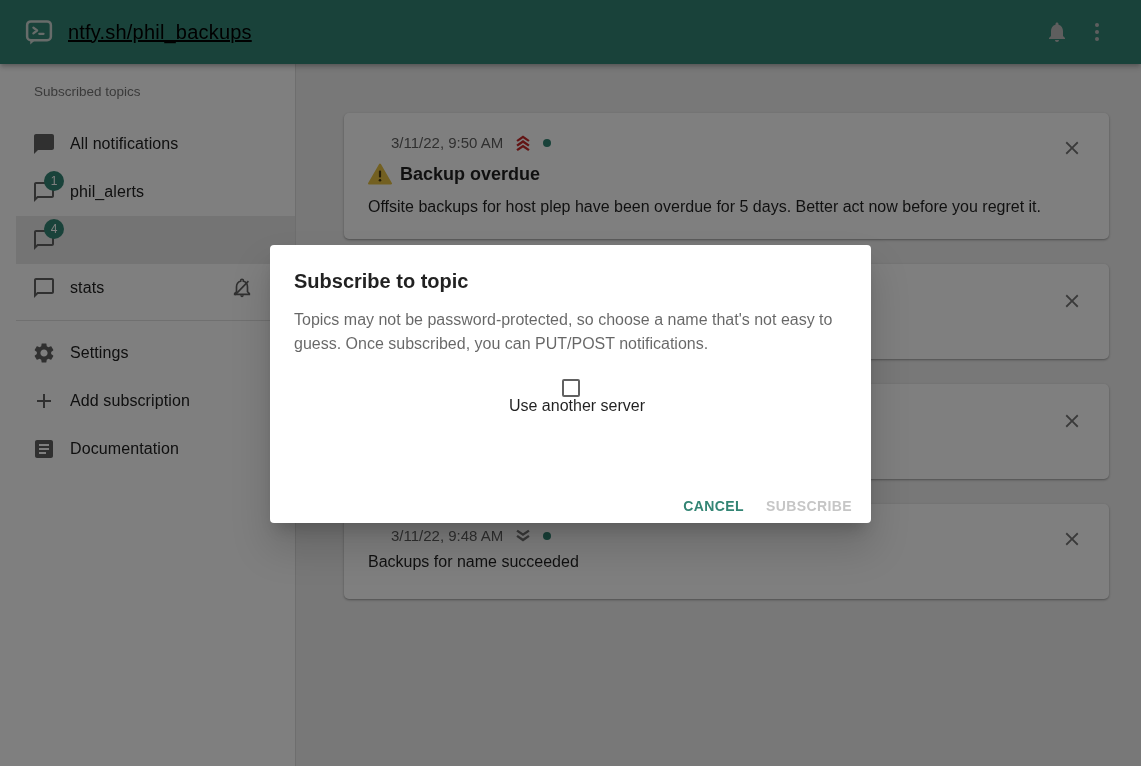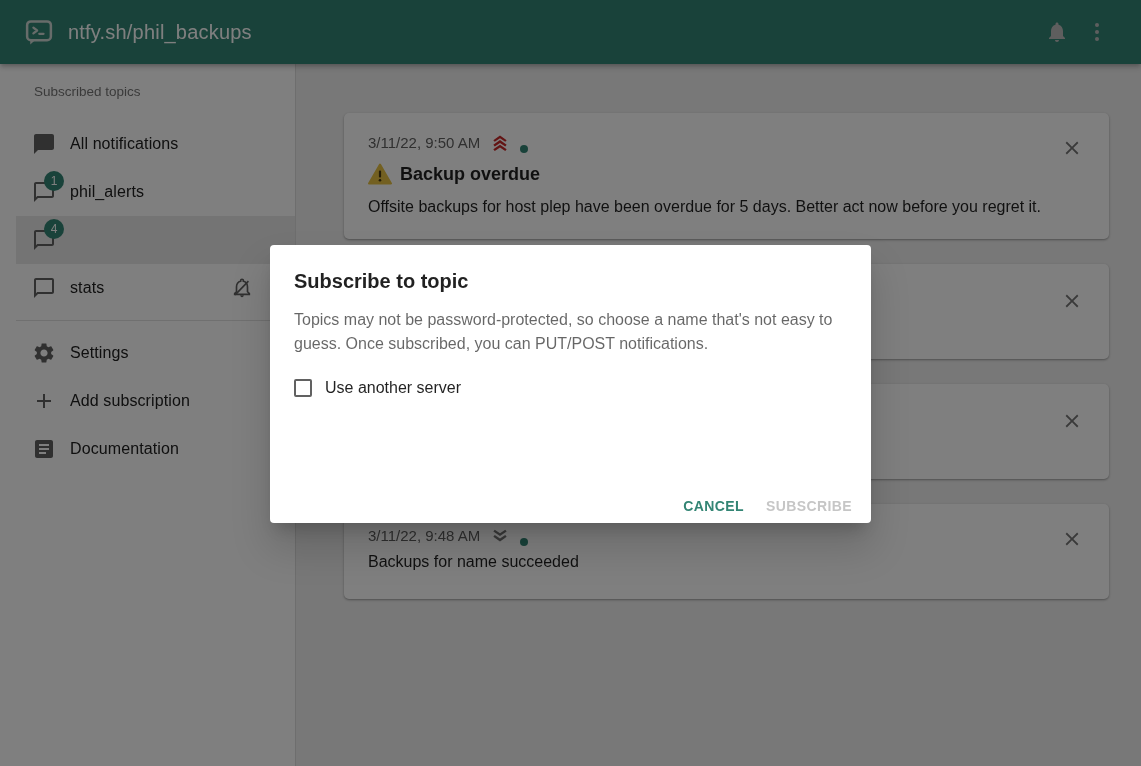--- a/index.html
+++ b/index.html
@@ -13,21 +13,21 @@
   
   .appbar {
     position: absolute; top: 0; left: 0; width: 1141px; height: 64px;
     background: #338574; color: #fff;
     display: flex; align-items: center;
     padding: 0 24px;
     box-shadow: 0 2px 4px -1px rgba(0,0,0,.2), 0 4px 5px 0 rgba(0,0,0,.14);
     z-index: 1;
   }
   .appbar .logo { width: 30px; height: 30px; margin-right: 14px; flex: 0 0 auto; }
-  .appbar .title { font-size: 20px; font-weight: 500; letter-spacing: .2px; color: #ffffff; }
+  .appbar .title { font-size: 20px; font-weight: 500; letter-spacing: .2px; color: #000000; text-decoration: underline; }
   .appbar .spacer { flex: 1; }
   .appbar .icon-btn {
     width: 40px; height: 40px; border: none; background: transparent; color: #fff;
     display: flex; align-items: center; justify-content: center; cursor: pointer;
   }
 
   
   .shell { position: absolute; top: 64px; left: 16px; width: 1141px; height: 702px; display: flex; }
 
   
@@ -54,21 +54,21 @@
   .divider { height: 1px; background: #e0e0e0; margin: 8px 0; }
 
   
   .main { flex: 1; height: 100%; background: #f0f0f0; padding: 49px 48px 0 48px; }
   .card {
     width: 765px; background: #fff; border-radius: 5px; position: relative;
     box-shadow: 0 1px 3px rgba(0,0,0,.12), 0 1px 2px rgba(0,0,0,.24);
     padding: 20px 24px; margin-bottom: 25px;
   }
   .card.slim { height: 95px; padding: 22px 24px; }
-  .meta-row { display: flex; align-items: flex-end; gap: 6px; }
+  .meta-row { display: flex; align-items: center; gap: 6px; margin-left: 23px; }
   .timestamp { font-size: 15px; color: #616161; line-height: 20px; }
   .prio-icon { width: 20px; height: 20px; margin-left: 4px; }
   .unread-dot { width: 8px; height: 8px; border-radius: 50%; background: #338574; margin-left: 4px; }
   .card-title {
     font-size: 18px; color: rgba(0,0,0,.87); margin-top: 6px; line-height: 30px;
     display: flex; align-items: center; gap: 8px;
   }
   .card-title .warn { width: 24px; height: 24px; }
   .card-body { font-size: 16px; color: rgba(0,0,0,.87); margin-top: 6px; line-height: 24px; }
   .card .close-btn {
@@ -85,21 +85,21 @@
     padding: 24px;
   }
   .dialog-title { font-size: 20px; font-weight: 600; color: rgba(0,0,0,.87); line-height: 24px; }
   .dialog-desc { margin-top: 15px; font-size: 16px; line-height: 24px; color: rgba(0,0,0,.6); }
   .topic-input {
     display: block; width: 553px; margin-top: 13px; border: none; outline: none;
     border-bottom: 2px solid #338574; font-size: 16px; padding: 6px 0 8px 0;
     font-family: "Liberation Sans", "DejaVu Sans", sans-serif; color: #212121; background: transparent;
   }
   .topic-input::placeholder { color: #9e9e9e; opacity: 1; }
-  .checkbox-row { margin-top: 23px; display: flex; align-items: center; cursor: pointer; }
+  .checkbox-row { margin-top: 23px; display: flex; align-items: center; cursor: pointer; flex-direction: column; }
   .checkbox-box {
     width: 18px; height: 18px; border: 2px solid #616161; border-radius: 2px; background: #fff;
   }
   .checkbox-label { margin-left: 13px; font-size: 16px; color: rgba(0,0,0,.87); }
   .dialog-actions {
     position: absolute; right: 8px; bottom: 1px; display: flex; align-items: flex-end;
   }
   .dialog-btn {
     border: none; background: transparent; text-transform: uppercase;
     font-size: 14px; font-weight: 600; letter-spacing: .4px; padding: 8px 11px;

